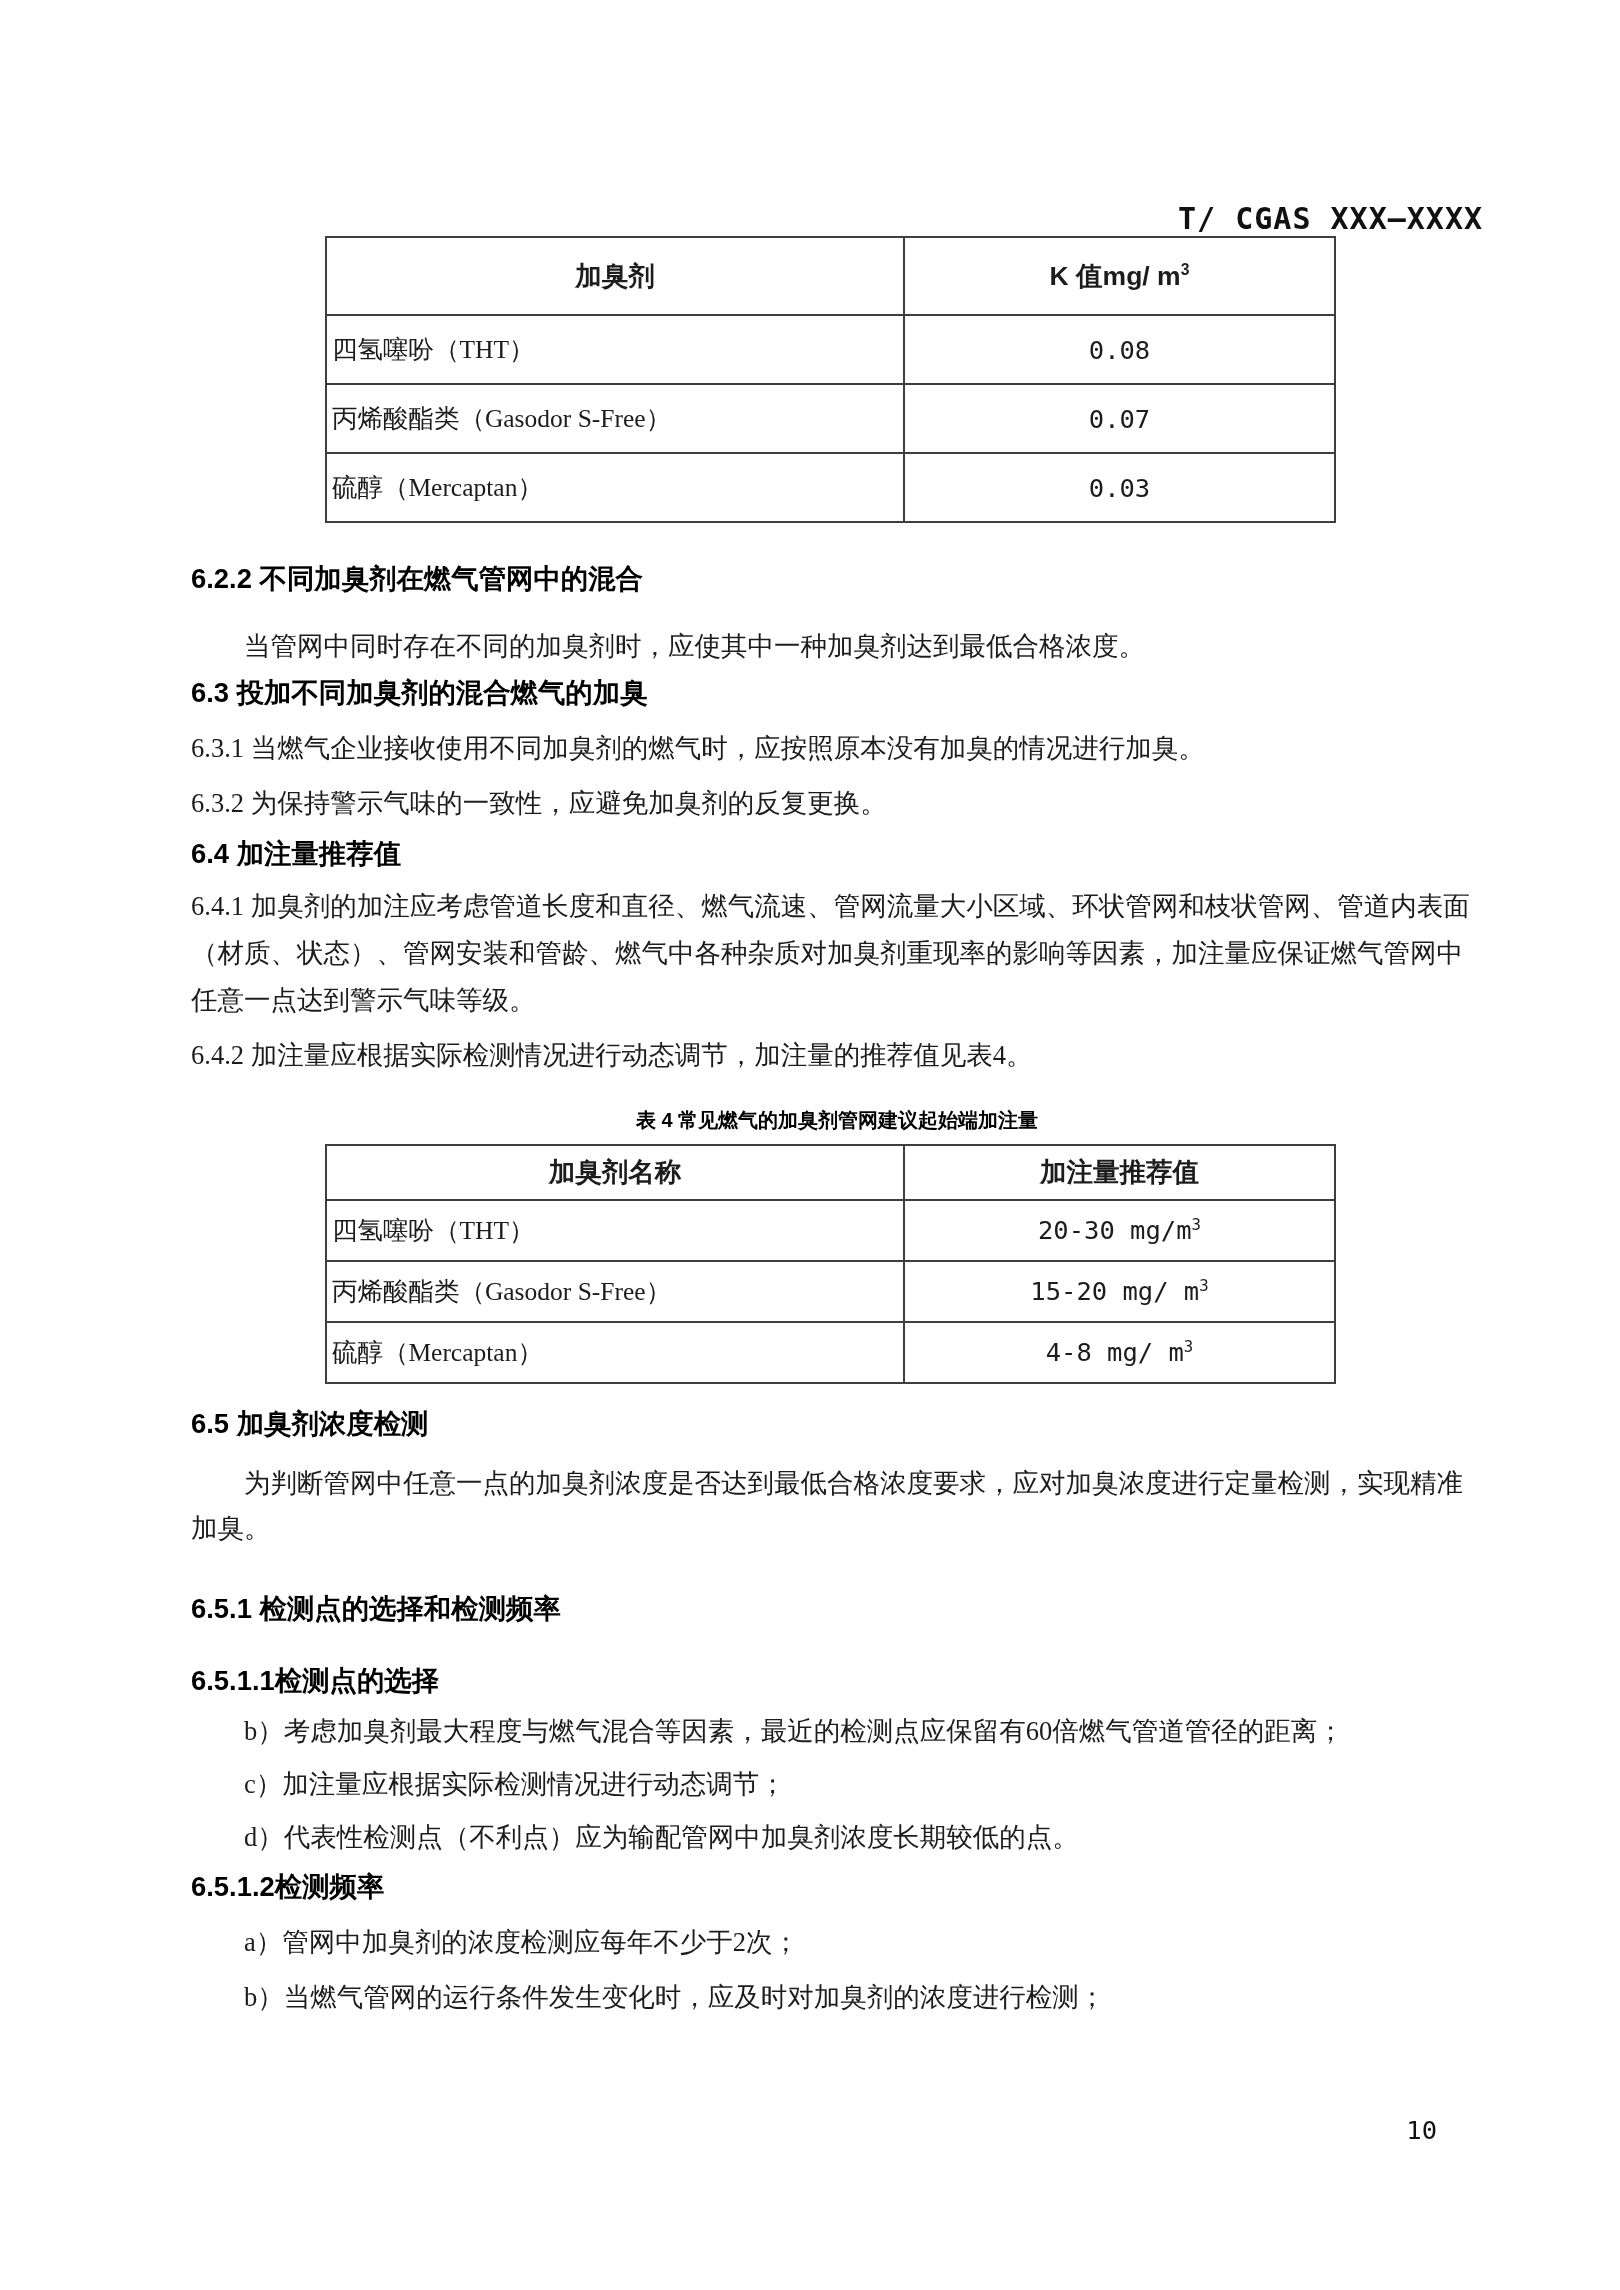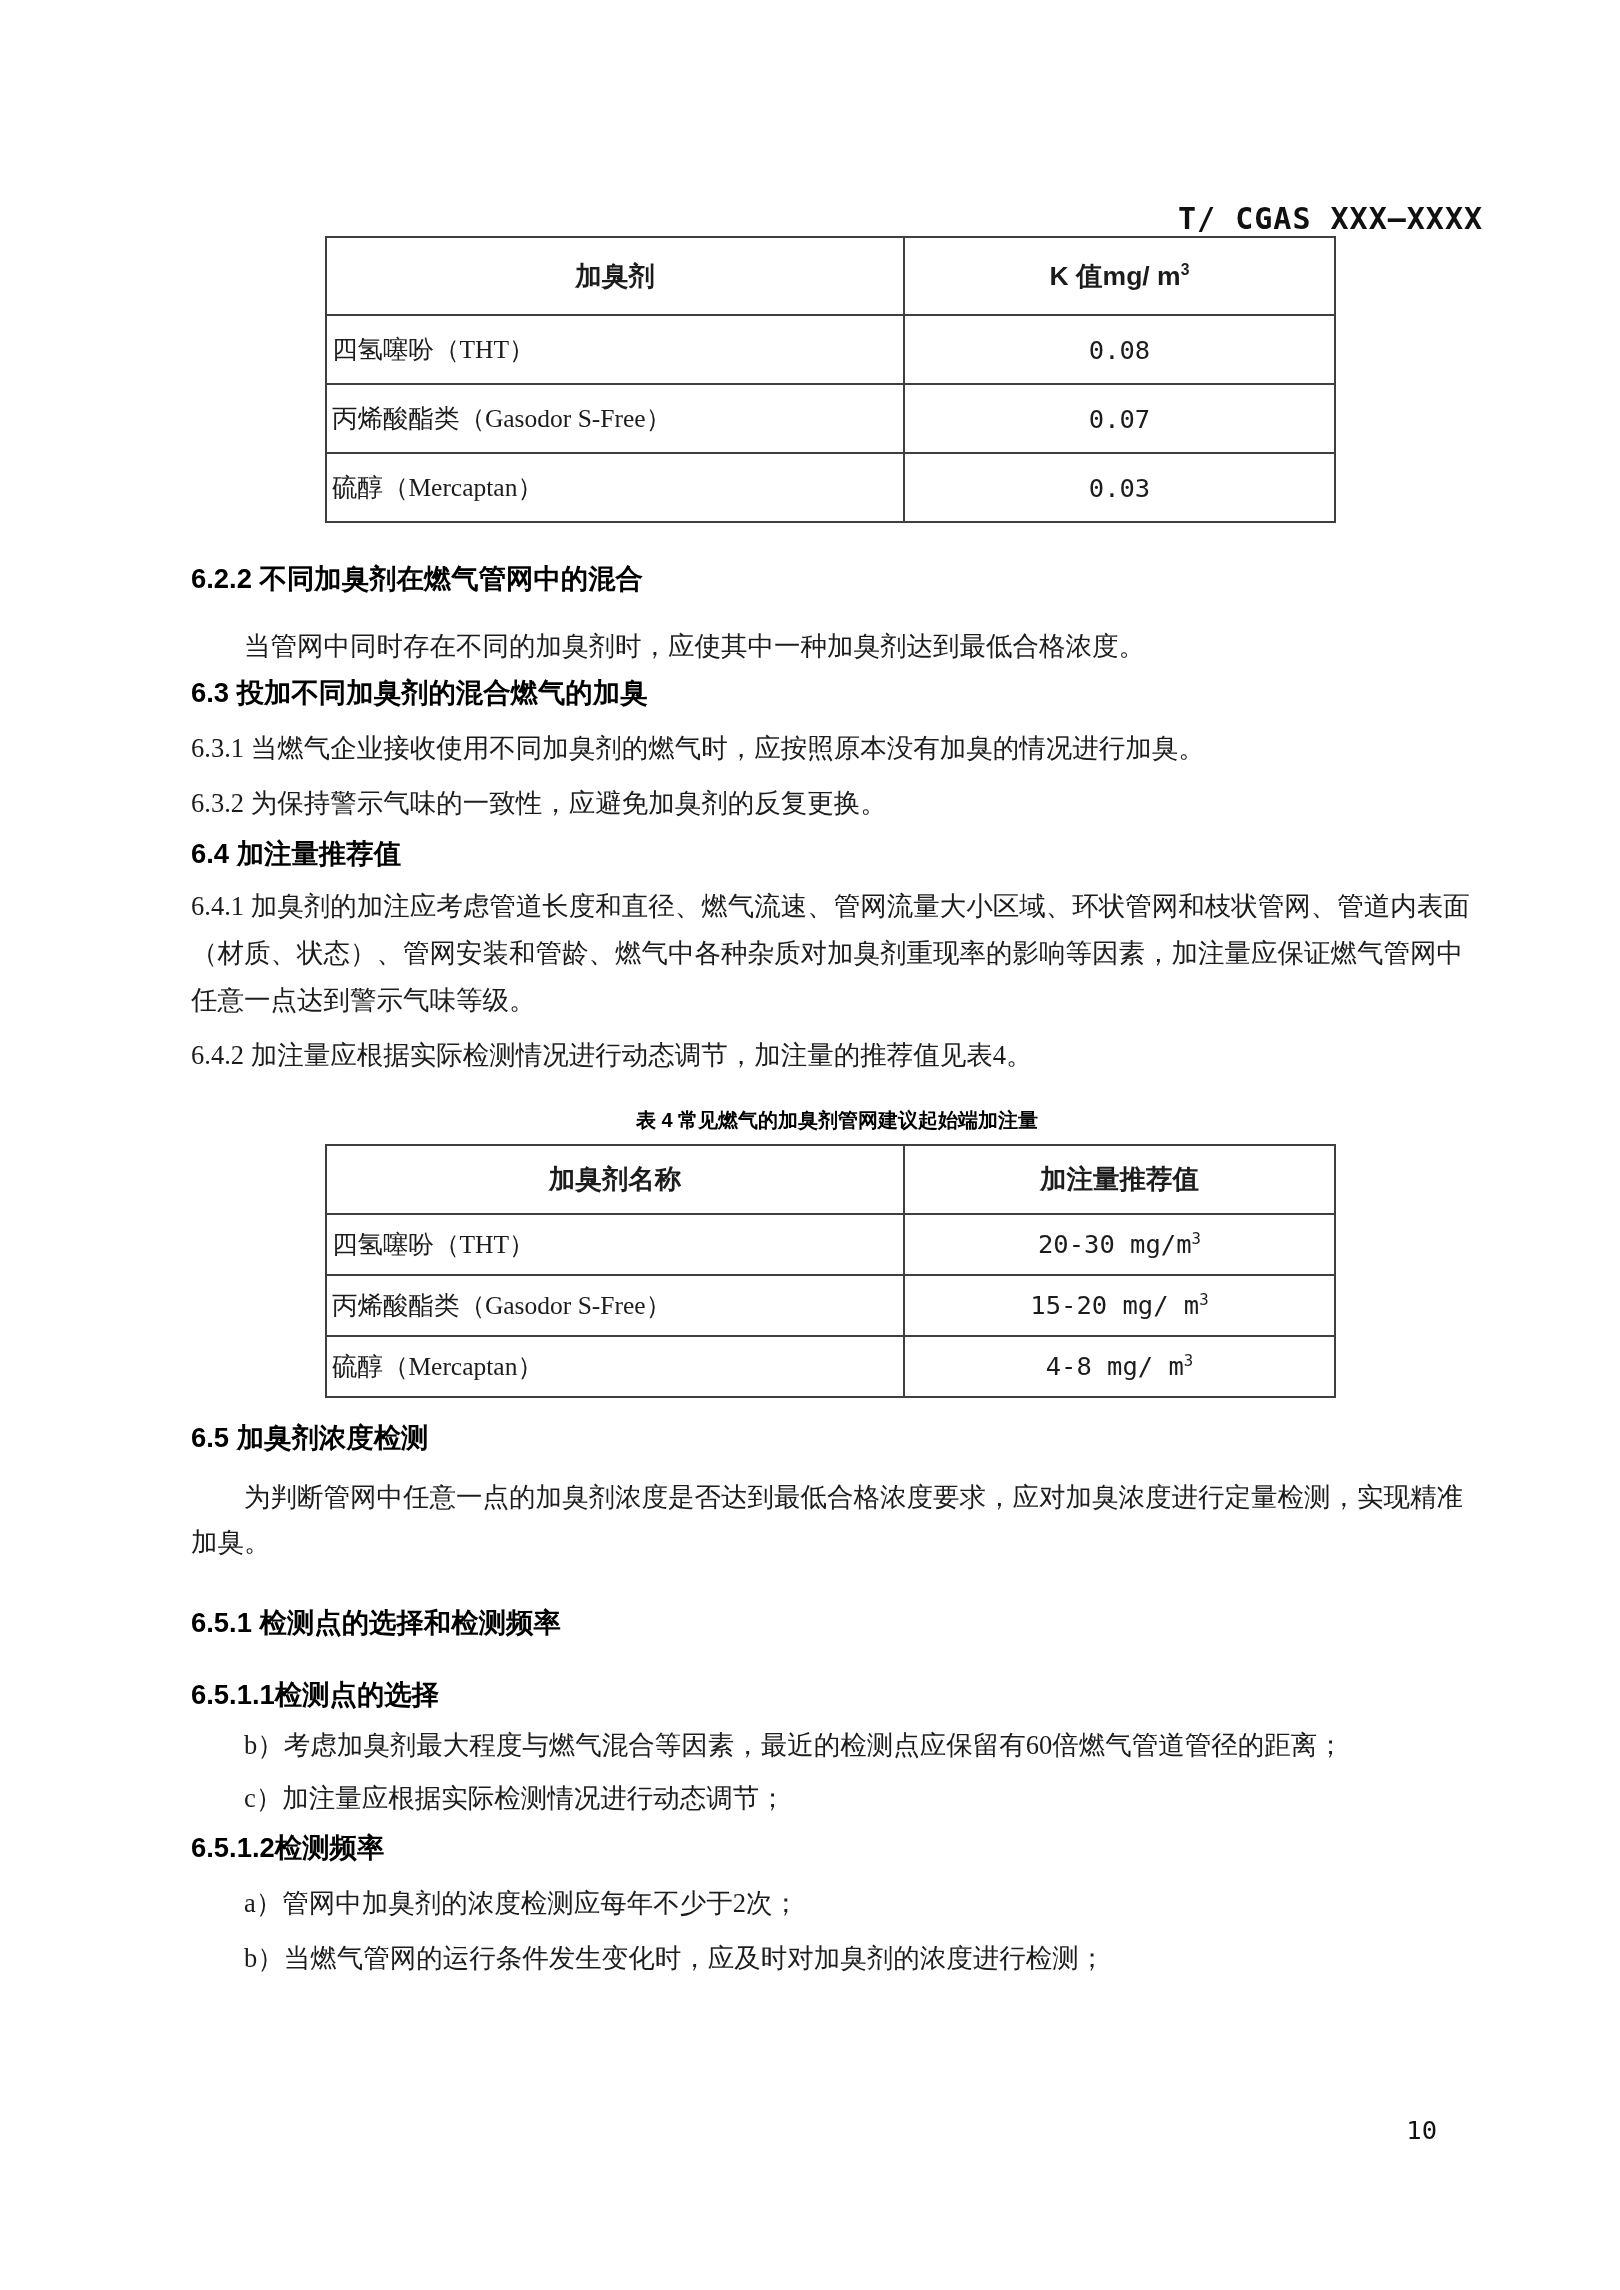--- a/index.html
+++ b/index.html
@@ -36,21 +36,21 @@
     vertical-align: middle;
   }
   table.doc-table th {
     font-weight: bold;
     text-align: center;
     font-size: 26.5px;
     font-family: "Liberation Sans", sans-serif;
   }
   #k-table th { height: 78px; }
   #k-table td { height: 69px; }
-  #dose-table th { height: 69px; margin-top: 29px; }
+  #dose-table th { height: 55px; margin-top: 29px; }
   #dose-table td { height: 61px; }
   td.cell-name { text-align: left; padding-left: 4.9px; font-size: 25.5px; }
   td.cell-value { text-align: center; font-size: 25.5px; font-family: "DejaVu Sans Mono", monospace; }
   .col-name { width: 578px; }
   .col-value { width: 431px; }
   sup { font-size: 15.7px; vertical-align: super; line-height: 0; }
   h3 {
     font-family: "Liberation Sans", sans-serif;
     font-size: 27.4px;
     font-weight: bold;
@@ -171,20 +171,21 @@
     </table>
 
   <h3 id="h65">6.5 加臭剂浓度检测</h3>
   <p class="indent" id="p65">为判断管网中任意一点的加臭剂浓度是否达到最低合格浓度要求，应对加臭浓度进行定量检测，实现精准加臭。</p>
 
   <h3 id="h651">6.5.1 检测点的选择和检测频率</h3>
 
   <h3 id="h6511">6.5.1.1检测点的选择</h3>
   <p class="item" id="pb1">b）考虑加臭剂最大程度与燃气混合等因素，最近的检测点应保留有60倍燃气管道管径的距离；</p>
   <p class="item" id="pc1">c）加注量应根据实际检测情况进行动态调节；</p>
+  <p class="item" id="pd1">d）代表性检测点（不利点）应为输配管网中加臭剂浓度长期较低的点。</p>
 
   <h3 id="h6512">6.5.1.2检测频率</h3>
   <p class="item" id="pa2">a）管网中加臭剂的浓度检测应每年不少于2次；</p>
   <p class="item" id="pb2">b）当燃气管网的运行条件发生变化时，应及时对加臭剂的浓度进行检测；</p>
 
   <div class="page-number">10</div>
 
 </div>
 
 

